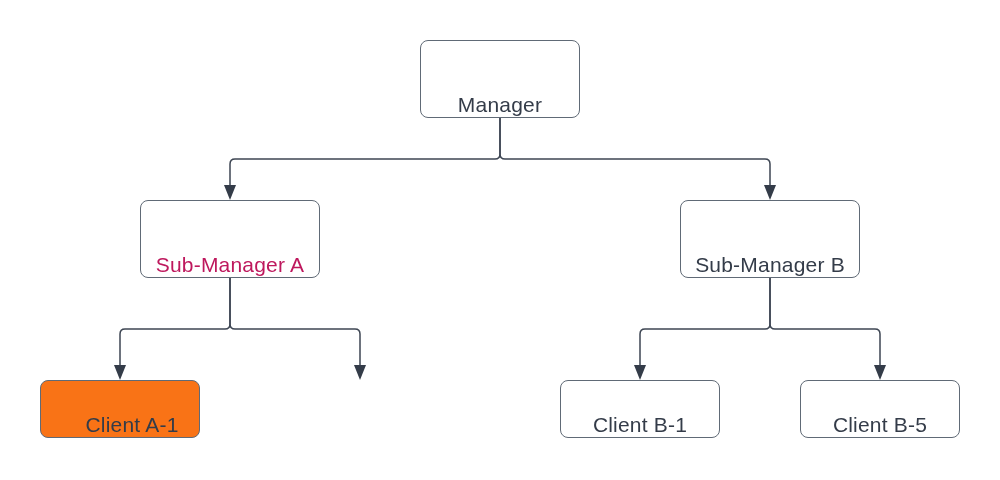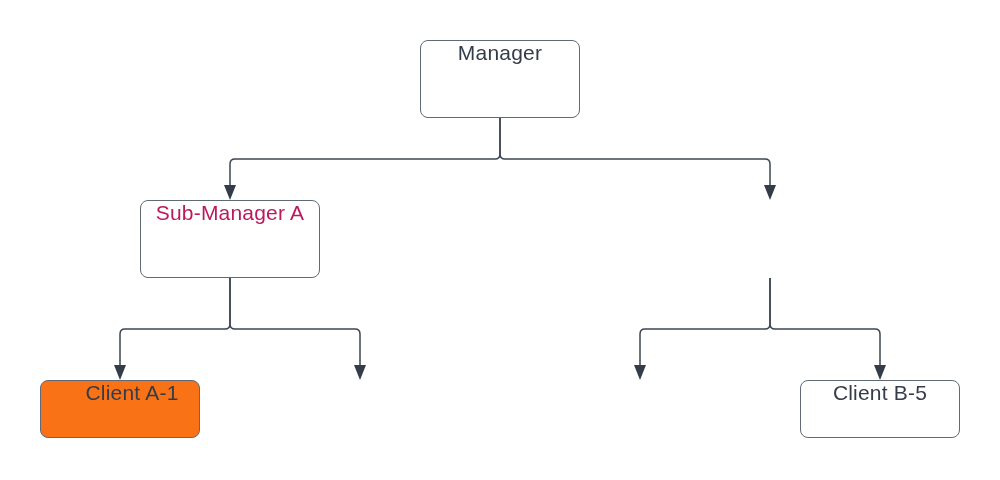--- a/index.html
+++ b/index.html
@@ -18,21 +18,21 @@
     pointer-events: none;
   }
   .node-layer { position: absolute; left: 0; top: 0; width: 100%; height: 100%; }
   .node {
     position: absolute;
     box-sizing: border-box;
     background: #ffffff;
     border: 1px solid #606a76;
     border-radius: 8px;
     display: flex;
-    align-items: flex-start;
+    align-items: flex-end;
     justify-content: center;
   }
   .node-label {
     font-size: 21px;
     letter-spacing: 0.2px;
     color: #343c49;
     white-space: nowrap;
   }
 </style>
 </head>
@@ -65,20 +65,26 @@
         <polygon points="874,365 886,365 880,380" fill="#343c49"></polygon>
       </g>
     </svg>
   <div class="node-layer" id="node-layer">
       <div class="node" style="left: 420px; top: 40px; width: 160px; height: 78px; background: rgb(255, 255, 255); border-color: rgb(96, 106, 118);">
         <span class="node-label" style="color: rgb(52, 60, 73);">Manager</span>
       </div>
       <div class="node" style="left: 140px; top: 200px; width: 180px; height: 78px; background: rgb(255, 255, 255); border-color: rgb(96, 106, 118);">
         <span class="node-label" style="color: #be185d;">Sub-Manager A</span>
       </div>
+      <div class="node" style="left: 680px; top: 200px; width: 180px; height: 78px; background: rgb(255, 255, 255); border-color: rgb(96, 106, 118);">
+        <span class="node-label" style="color: rgb(52, 60, 73);">Sub-Manager B</span>
+      </div>
       <div class="node" style="left: 40px; top: 380px; width: 160px; height: 58px; background: #f97316; border-color: rgb(96, 106, 118); padding-left: 24px;">
         <span class="node-label" style="color: rgb(52, 60, 73);">Client A-1</span>
+      </div>
+      <div class="node" style="left: 560px; top: 380px; width: 160px; height: 58px; background: rgb(255, 255, 255); border-color: rgb(96, 106, 118);">
+        <span class="node-label" style="color: rgb(52, 60, 73);">Client B-1</span>
       </div>
       <div class="node" style="left: 800px; top: 380px; width: 160px; height: 58px; background: rgb(255, 255, 255); border-color: rgb(96, 106, 118);">
         <span class="node-label" style="color: rgb(52, 60, 73);">Client B-5</span>
       </div>
     </div>
 </div>
 
 </body></html>

